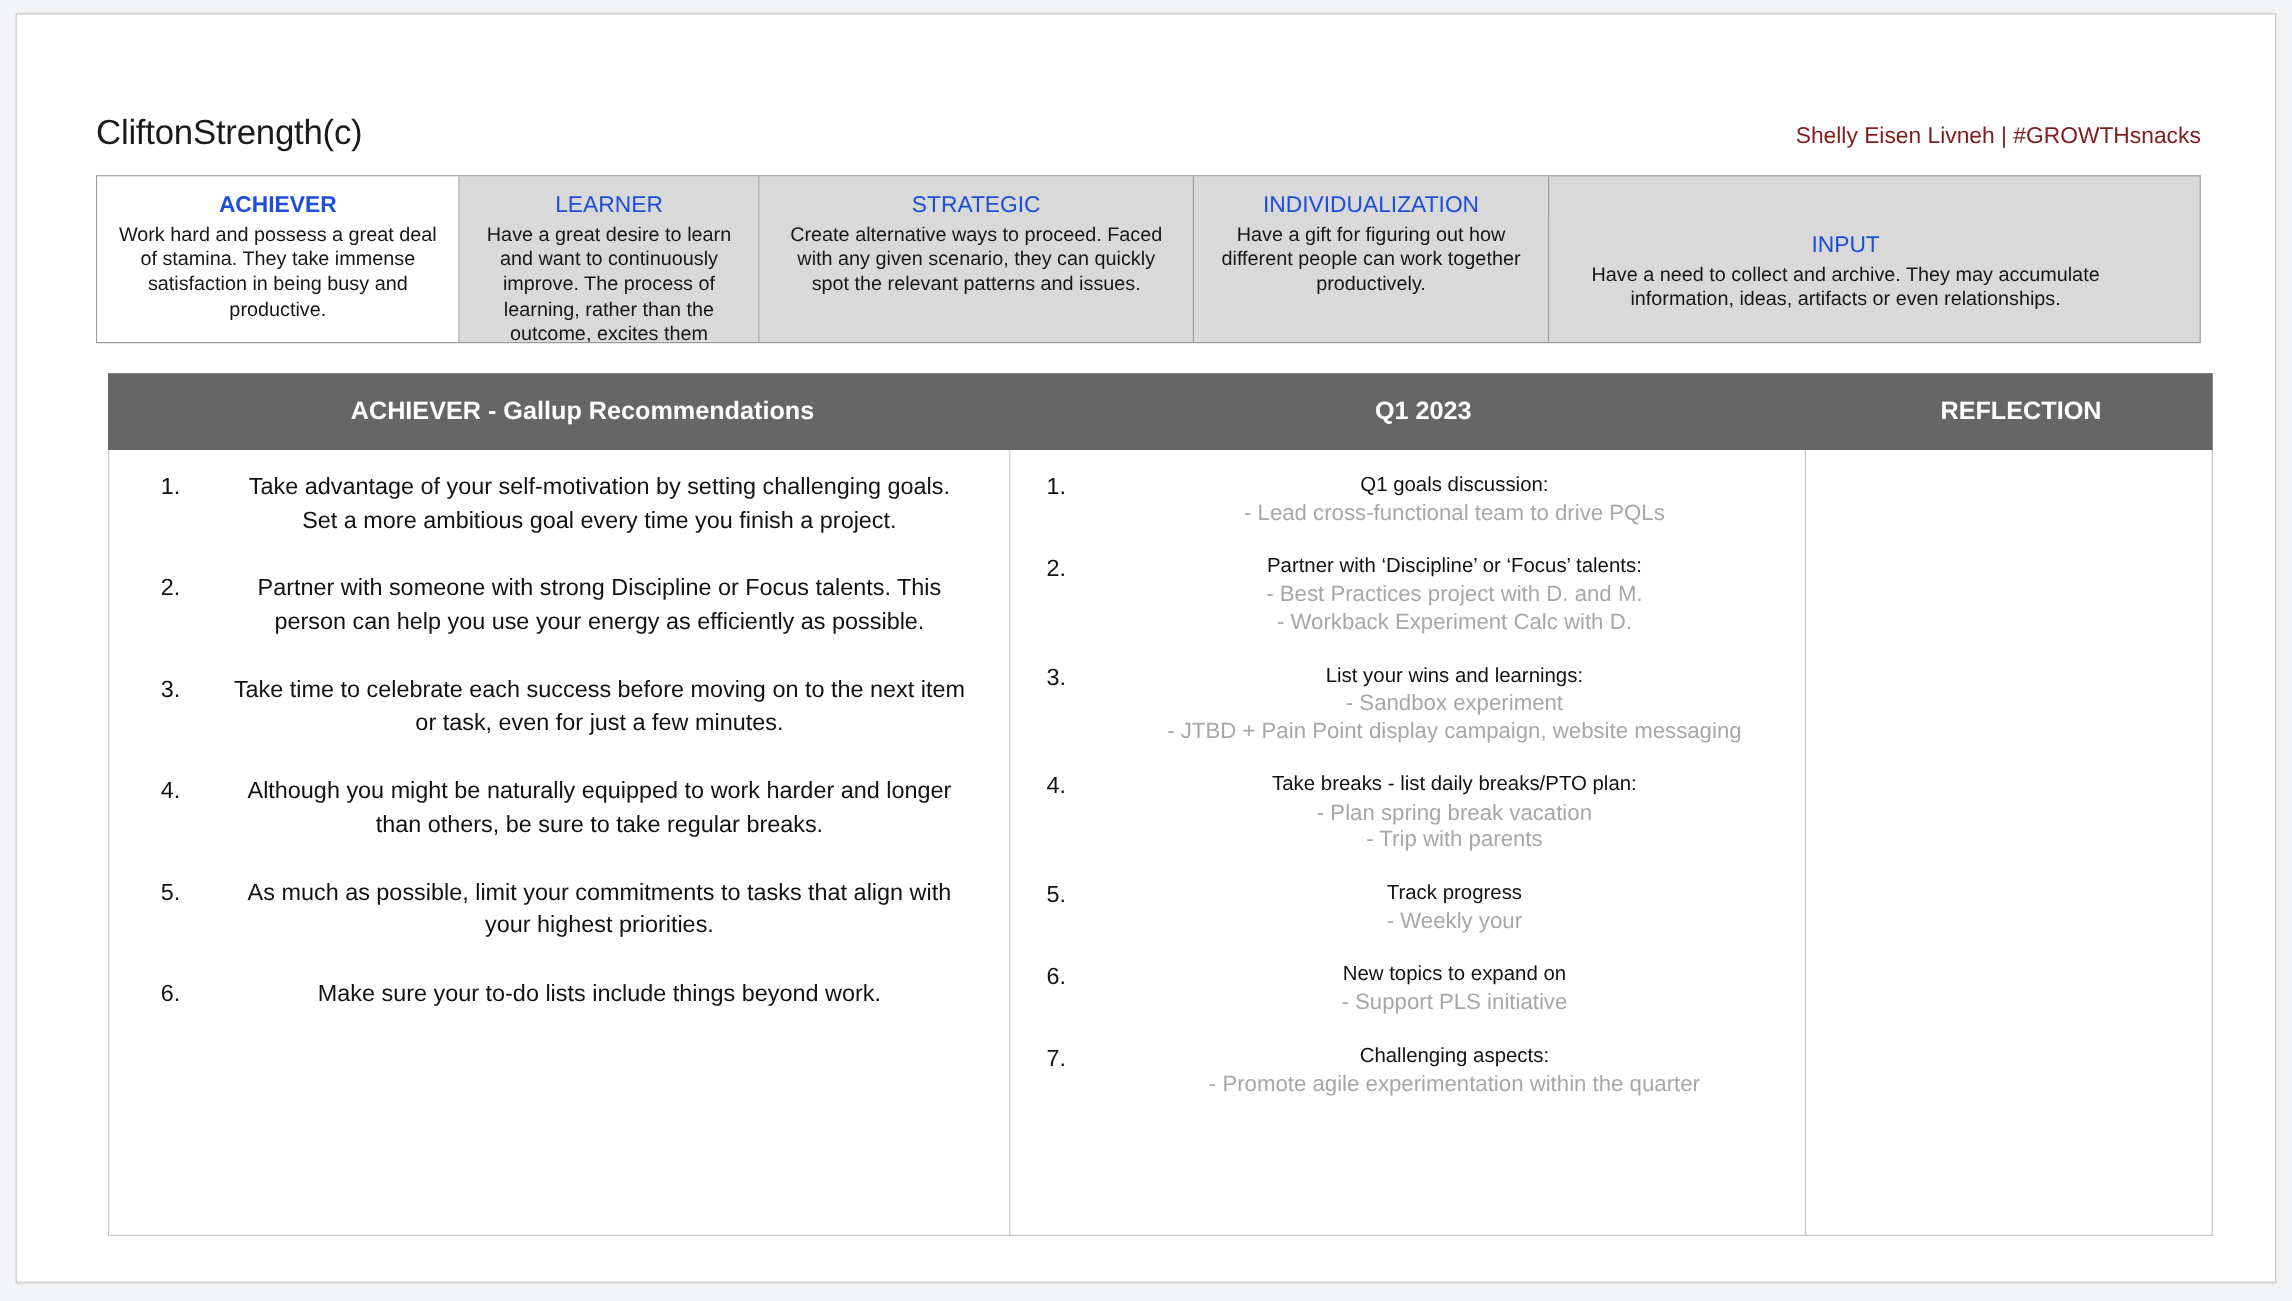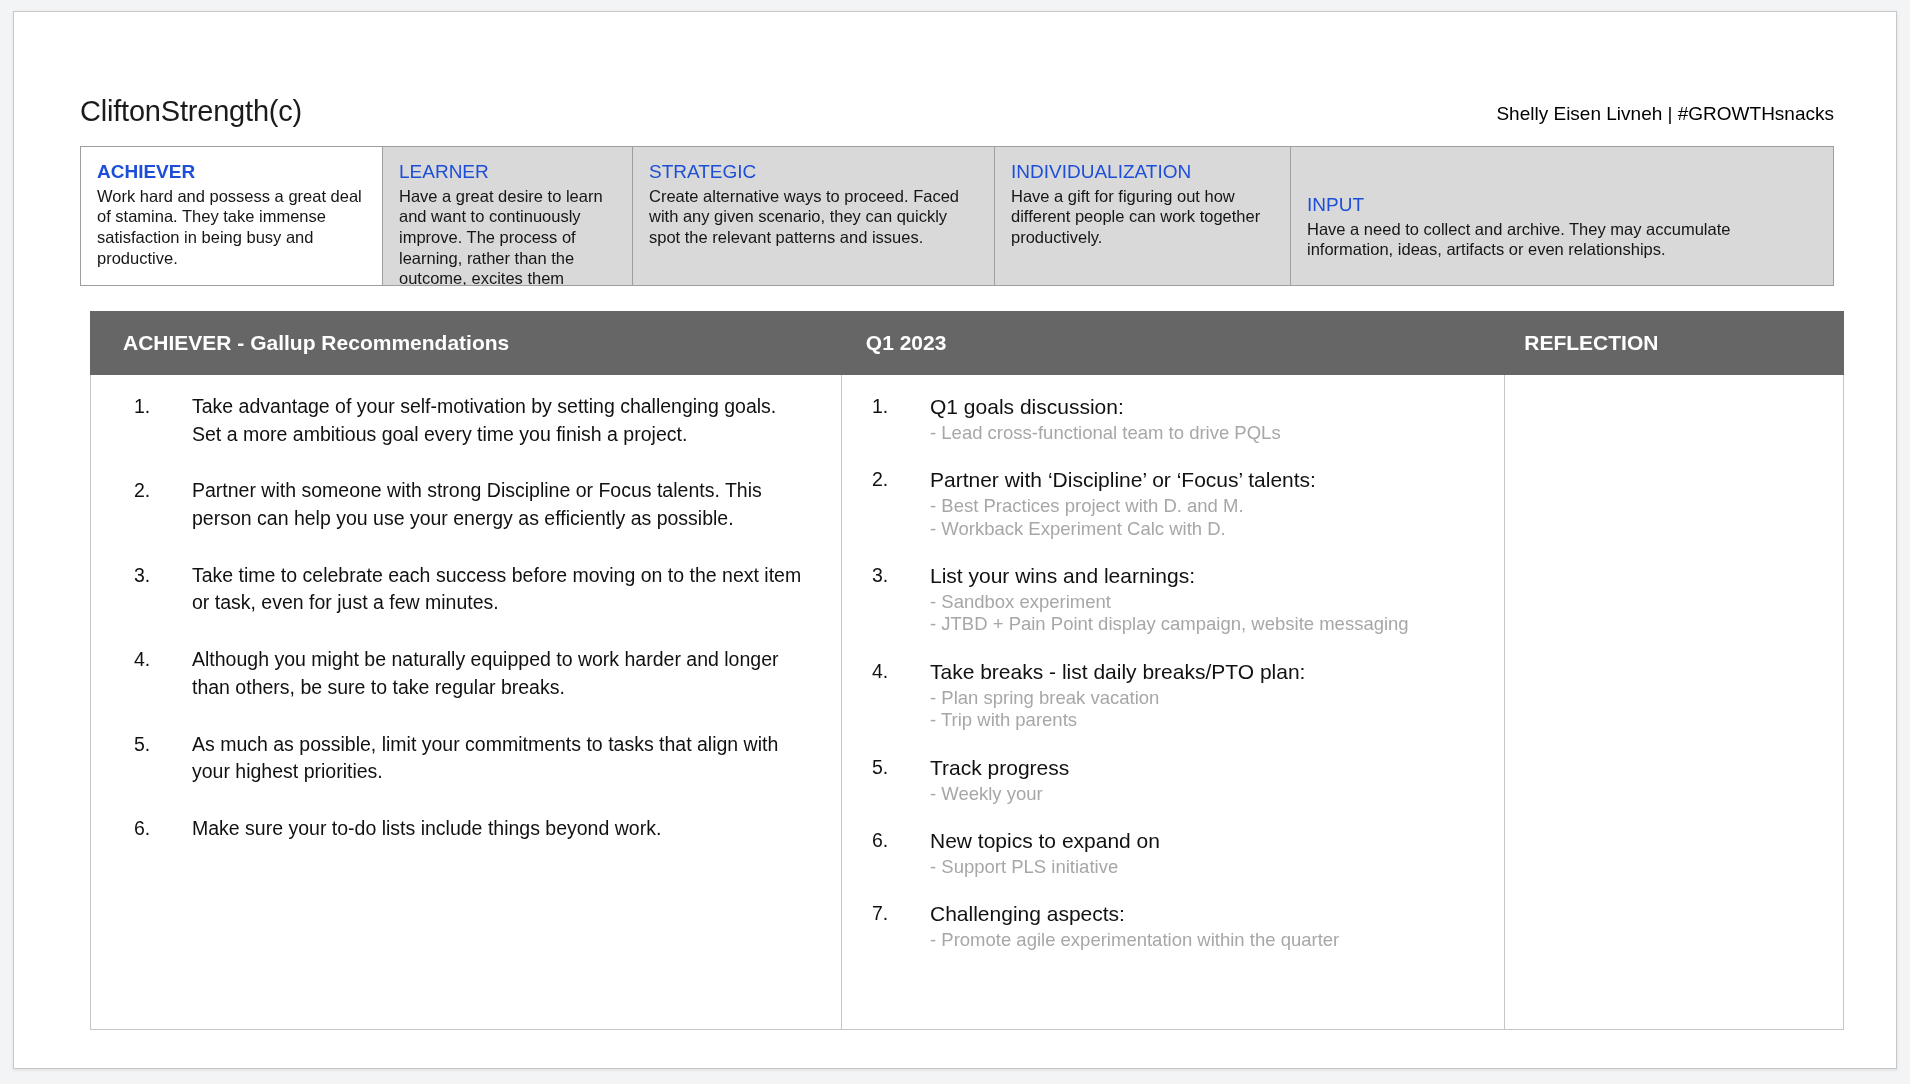--- a/index.html
+++ b/index.html
@@ -17,20 +17,21 @@
     position: absolute;
     left: 13px;
     top: 11px;
     width: 1884px;
     height: 1058px;
     background: #ffffff;
     border: 1px solid #c8c8c8;
     box-sizing: border-box;
     box-shadow: 0 1px 3px rgba(0,0,0,0.10);
     overflow: hidden;
+    text-align: center;
   }
 
   
   .title-row {
     position: absolute;
     left: 66px;
     top: 68px;
     width: 1754px;
     height: 46px;
     display: flex;
@@ -40,21 +41,21 @@
   .doc-title {
     font-size: 29px;
     font-weight: 400;
     color: #1b1b1b;
     letter-spacing: -0.2px;
     line-height: 1;
   }
   .byline {
     font-size: 19px;
     font-weight: 400;
-    color: #000000;
+    color: #7f1d1d;
     line-height: 1;
     padding-bottom: 3px;
   }
 
   
   .strength-strip {
     position: absolute;
     left: 66px;
     top: 134px;
     width: 1754px;
@@ -178,21 +179,21 @@
   ol.q1-list > li::before {
     content: counter(item) ".";
     position: absolute;
     left: 12px;
     top: 0;
     font-size: 19.5px;
     color: #111111;
   }
   .q1-main {
     color: #111111;
-    font-size: 21px;
+    font-size: 17px;
     line-height: 1.32;
     display: block;
     margin-bottom: 1px;
   }
   .q1-sub {
     color: #a7a7a7;
     font-size: 18.5px;
     line-height: 1.22;
     display: block;
   }

